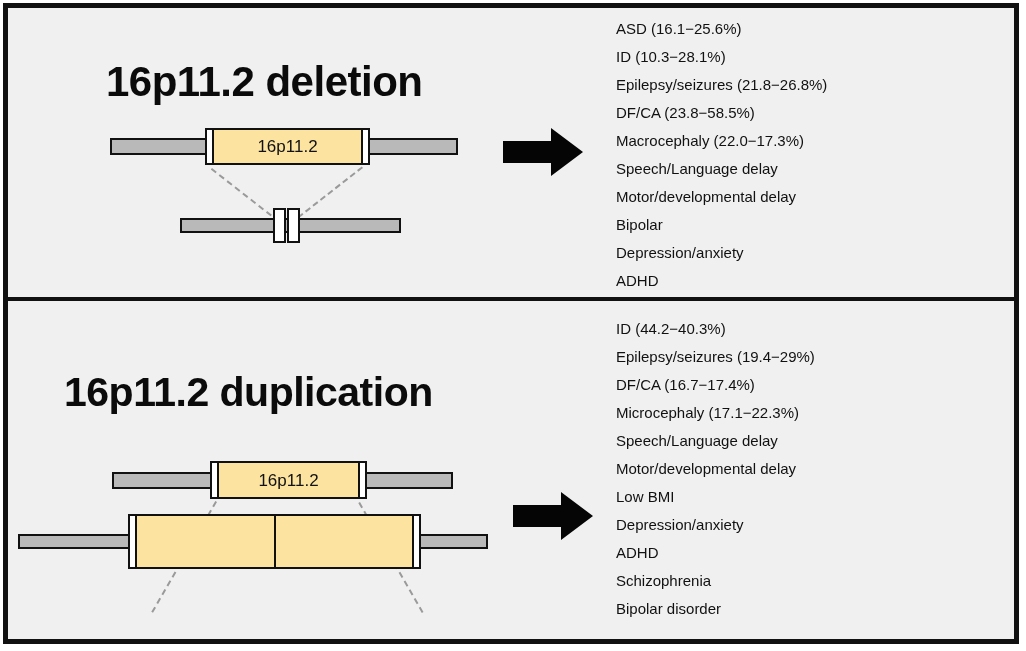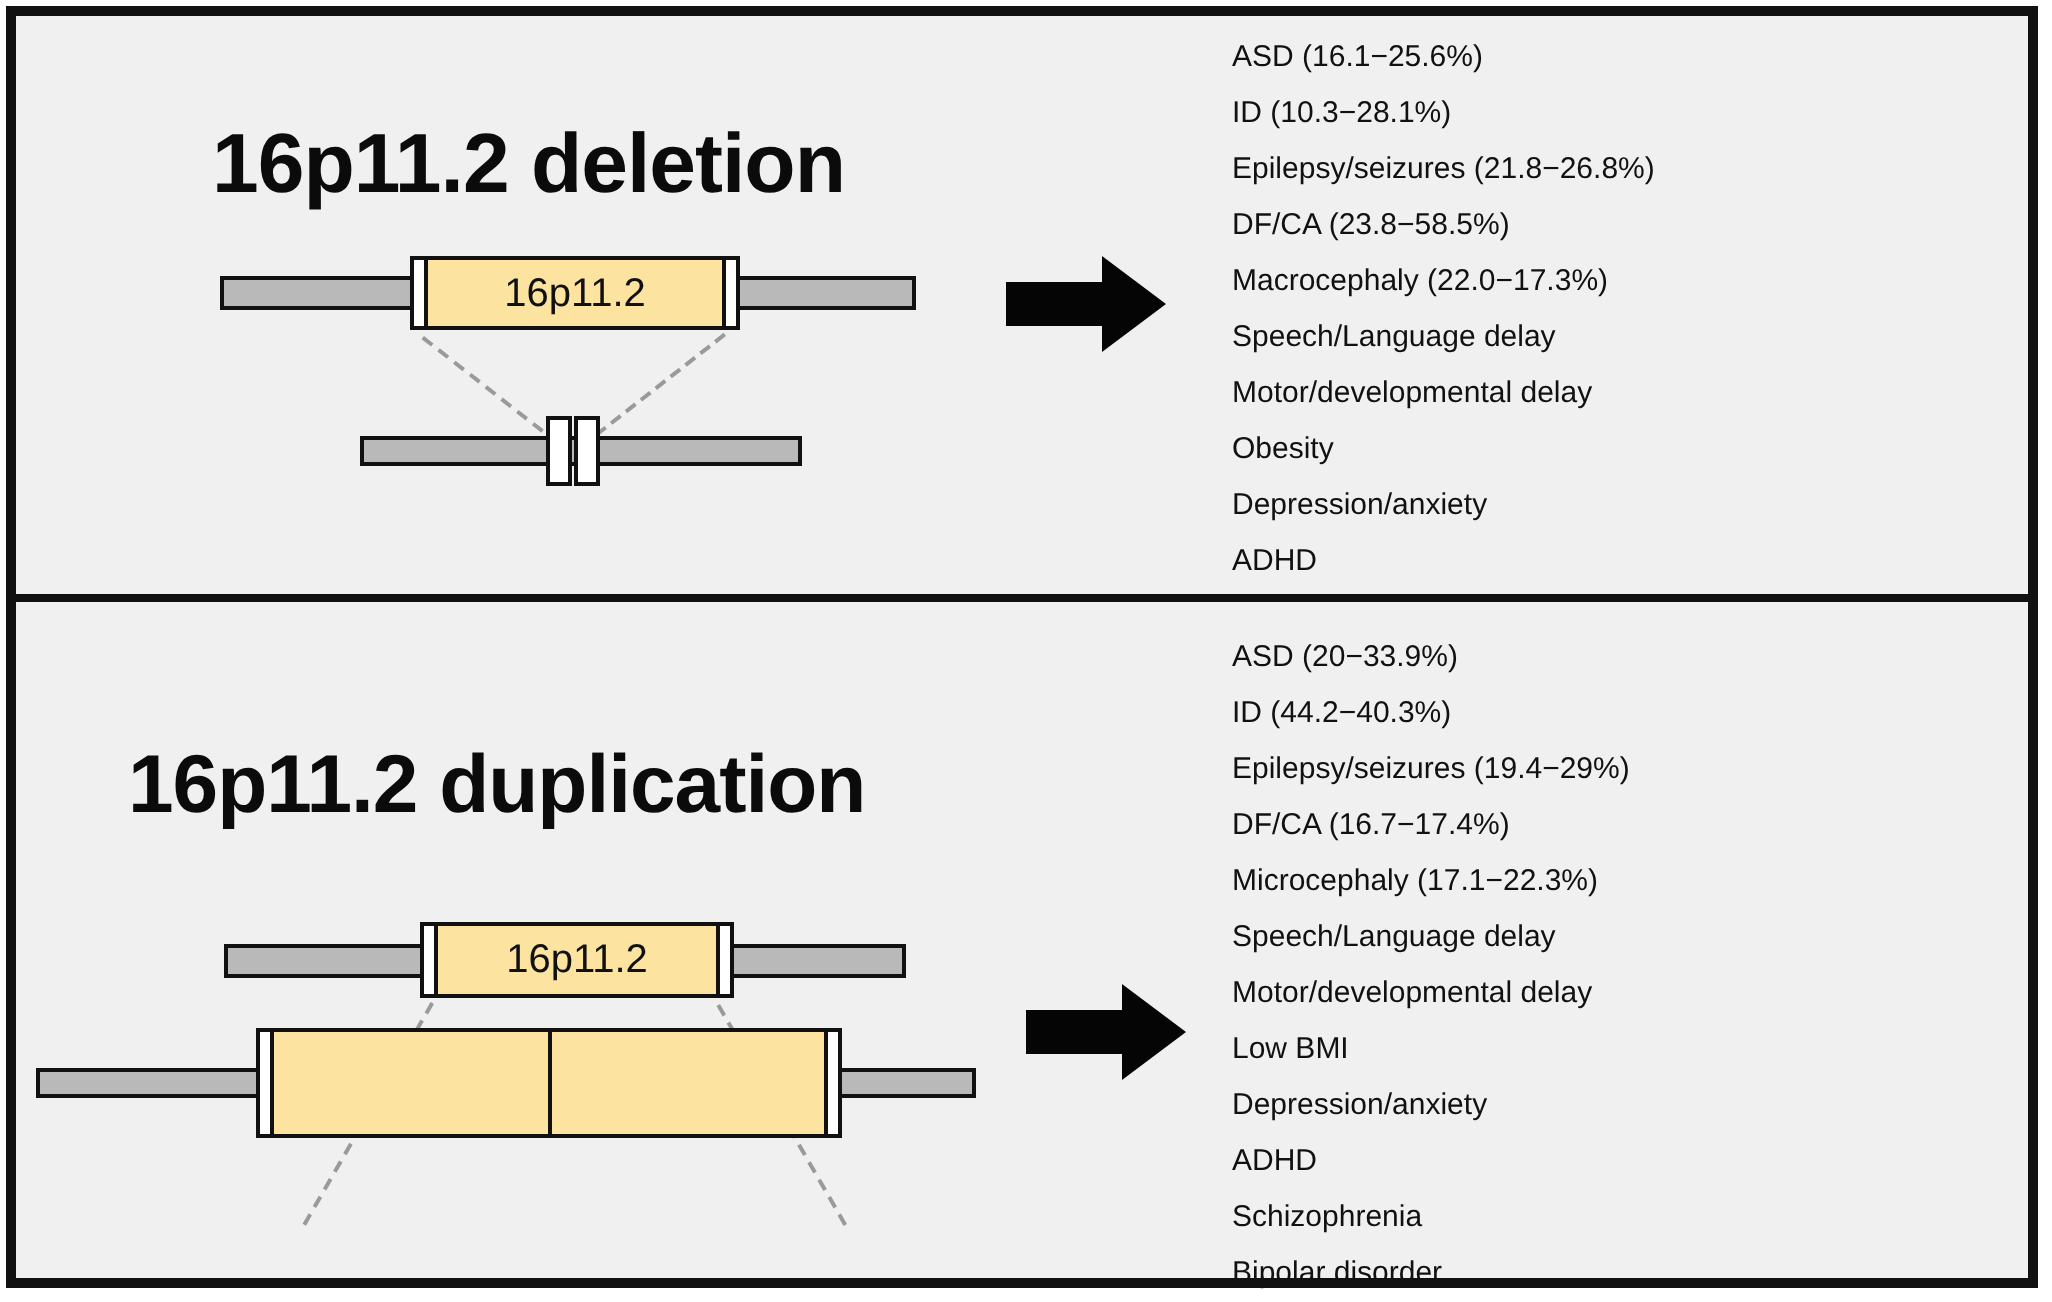--- a/index.html
+++ b/index.html
@@ -73,21 +73,21 @@
   .yblock{
     position:absolute;
     background:#fce3a0;
     border:2px solid #111111;
     box-sizing:border-box;
     display:flex;
     align-items:center;
     justify-content:center;
   }
   .yblock .ylabel{
-    font-size:20px;
+    font-size:17px;
     color:#111111;
     line-height:1;
   }
   .divider-line{
     position:absolute;
     width:2px;
     background:#111111;
   }
   .dashed{
     position:absolute;
@@ -159,21 +159,21 @@
         </div>
 
         <ul class="pheno-list" id="list-deletion">
           <li>ASD (16.1−25.6%)</li>
           <li>ID (10.3−28.1%)</li>
           <li>Epilepsy/seizures (21.8−26.8%)</li>
           <li>DF/CA (23.8−58.5%)</li>
           <li>Macrocephaly (22.0−17.3%)</li>
           <li>Speech/Language delay</li>
           <li>Motor/developmental delay</li>
-          <li>Obesity</li>
+          <li>Bipolar</li>
           <li>Depression/anxiety</li>
           <li>ADHD</li>
         </ul>
 
       </div>
     </div>
 
     <div class="panel" id="panel-duplication">
       <div class="panel-inner">
 
@@ -204,21 +204,20 @@
           </div>
         </div>
 
         <div class="arrow" id="arrow-duplication" style="top:189px; left:505px;">
           <svg width="82" height="52" viewBox="0 0 82 52" aria-hidden="true">
             <polygon points="0,15 48,15 48,2 80,26 48,50 48,37 0,37" fill="#050505"></polygon>
           </svg>
         </div>
 
         <ul class="pheno-list" id="list-duplication" style="top:14px;">
-          <li>ASD (20−33.9%)</li>
           <li>ID (44.2−40.3%)</li>
           <li>Epilepsy/seizures (19.4−29%)</li>
           <li>DF/CA (16.7−17.4%)</li>
           <li>Microcephaly (17.1−22.3%)</li>
           <li>Speech/Language delay</li>
           <li>Motor/developmental delay</li>
           <li>Low BMI</li>
           <li>Depression/anxiety</li>
           <li>ADHD</li>
           <li>Schizophrenia</li>

